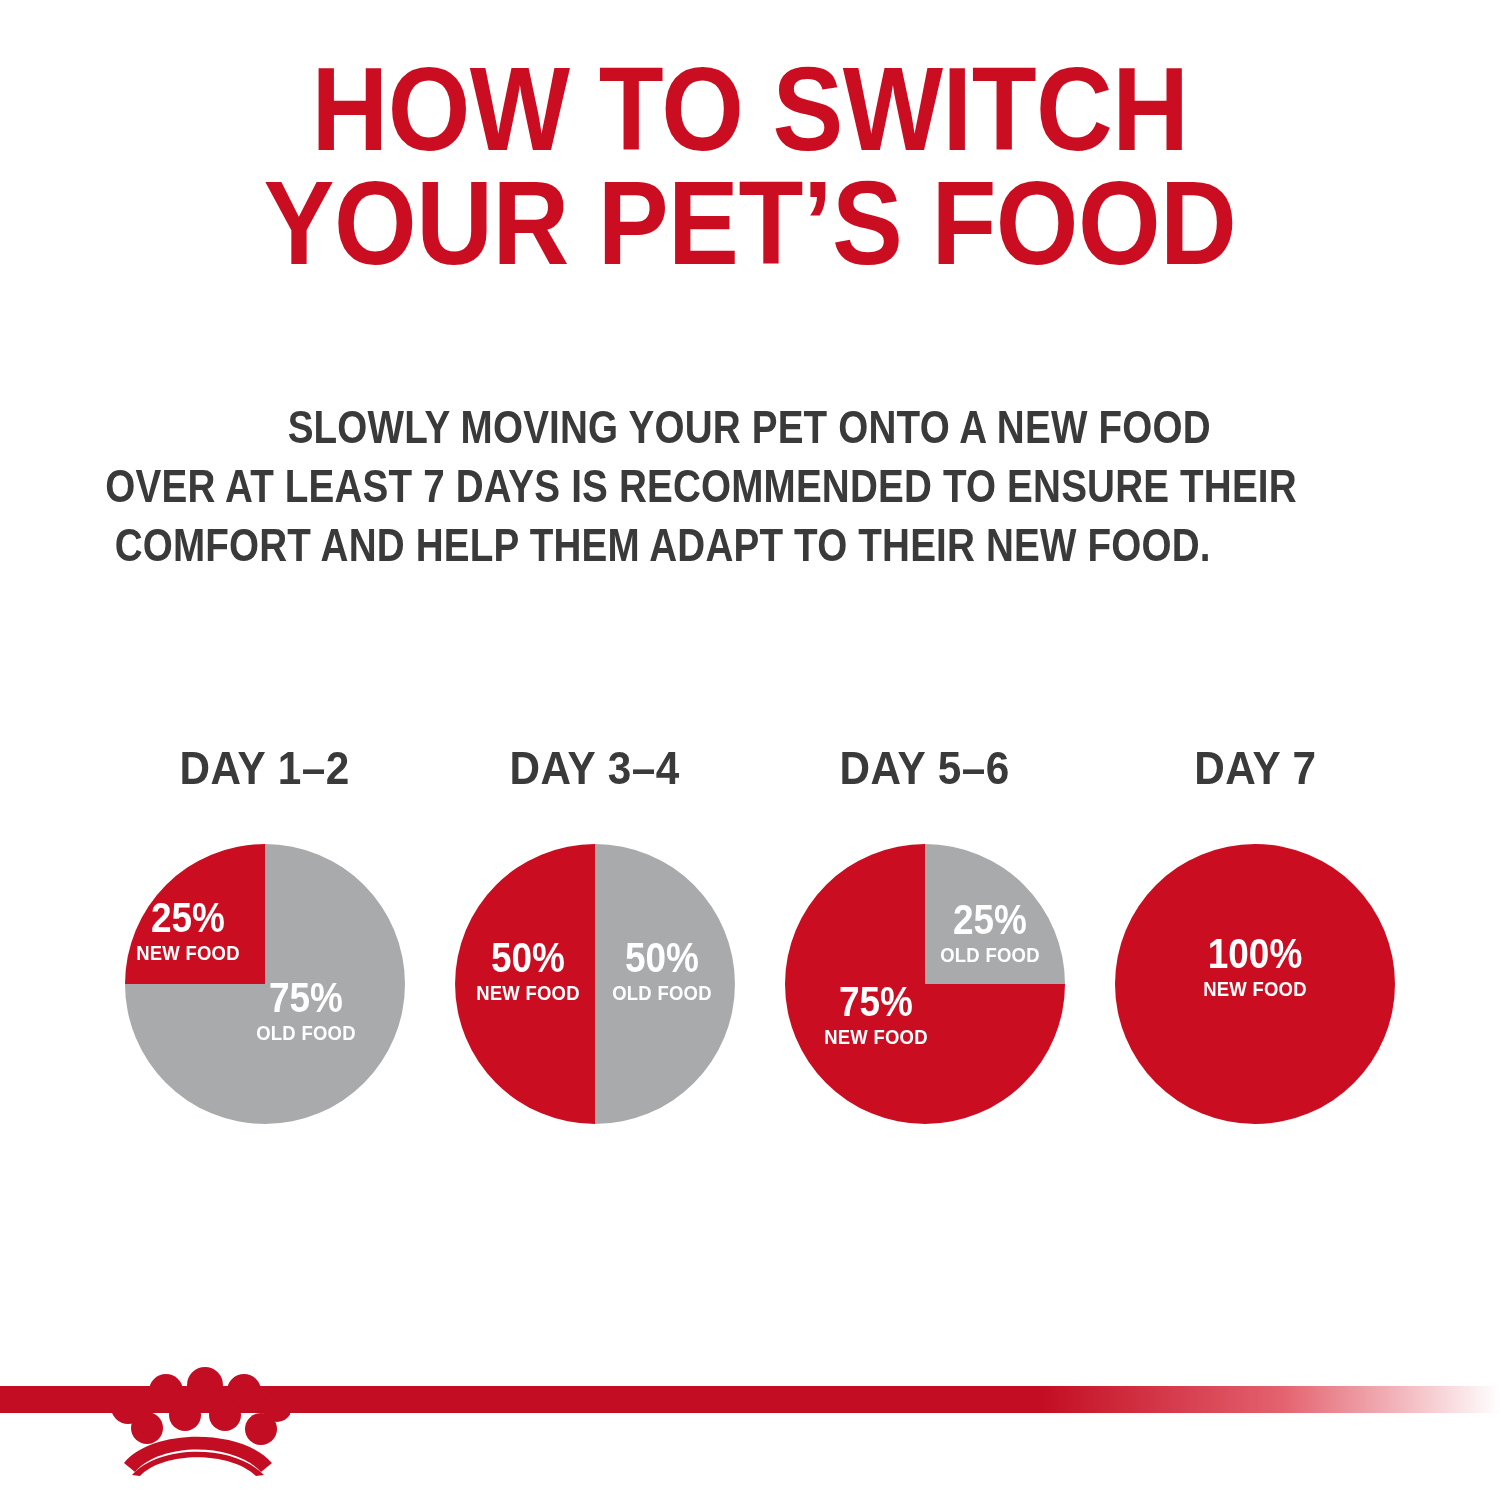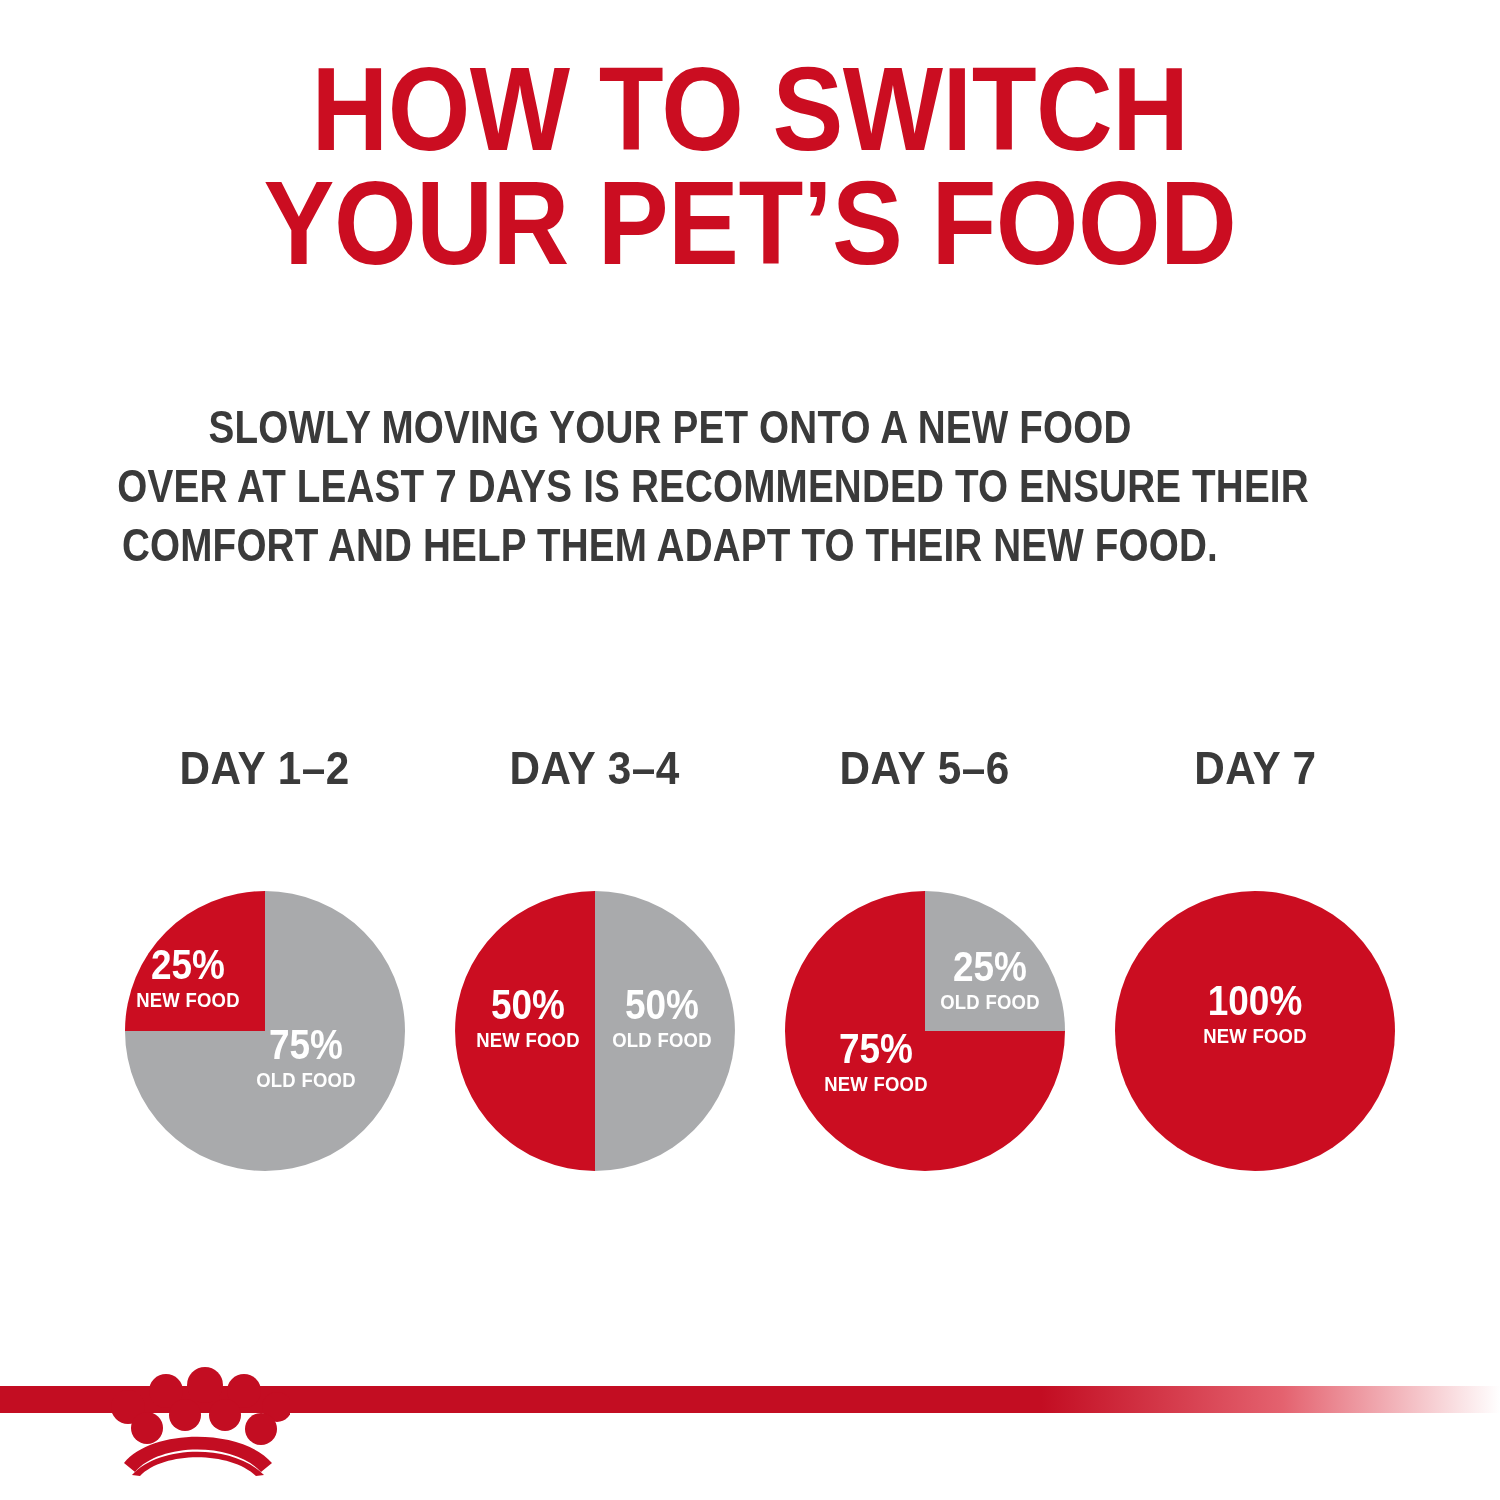--- a/index.html
+++ b/index.html
@@ -42,23 +42,23 @@
     letter-spacing: -0.5px;
     transform: scaleX(0.90);
     transform-origin: center top;
     white-space: nowrap;
   }
 
   
   .subtitle-block {
     position: absolute;
     top: 398px;
-    left: 12px;
+    left: 0;
     width: 1316px;
-    text-align: center;
+    text-align: right;
   }
   .subtitle-line {
     display: block;
     color: #3A3A3A;
     font-family: "Liberation Sans Narrow", "Liberation Sans", sans-serif;
     font-weight: 700;
     font-size: 46px;
     line-height: 1.28;
     letter-spacing: 0.2px;
     transform: scaleX(0.84);
@@ -76,21 +76,20 @@
     display: flex;
     justify-content: space-between;
     align-items: flex-start;
   }
   .pie-cell {
     width: 310px;
     position: relative;
     display: flex;
     flex-direction: column;
     align-items: center;
-    gap: 47px;
   }
   .day-label {
     color: #3A3A3A;
     font-family: "Liberation Sans Narrow", "Liberation Sans", sans-serif;
     font-weight: 700;
     font-size: 46px;
     line-height: 1;
     letter-spacing: 0.5px;
     transform: scaleX(0.92);
     white-space: nowrap;

